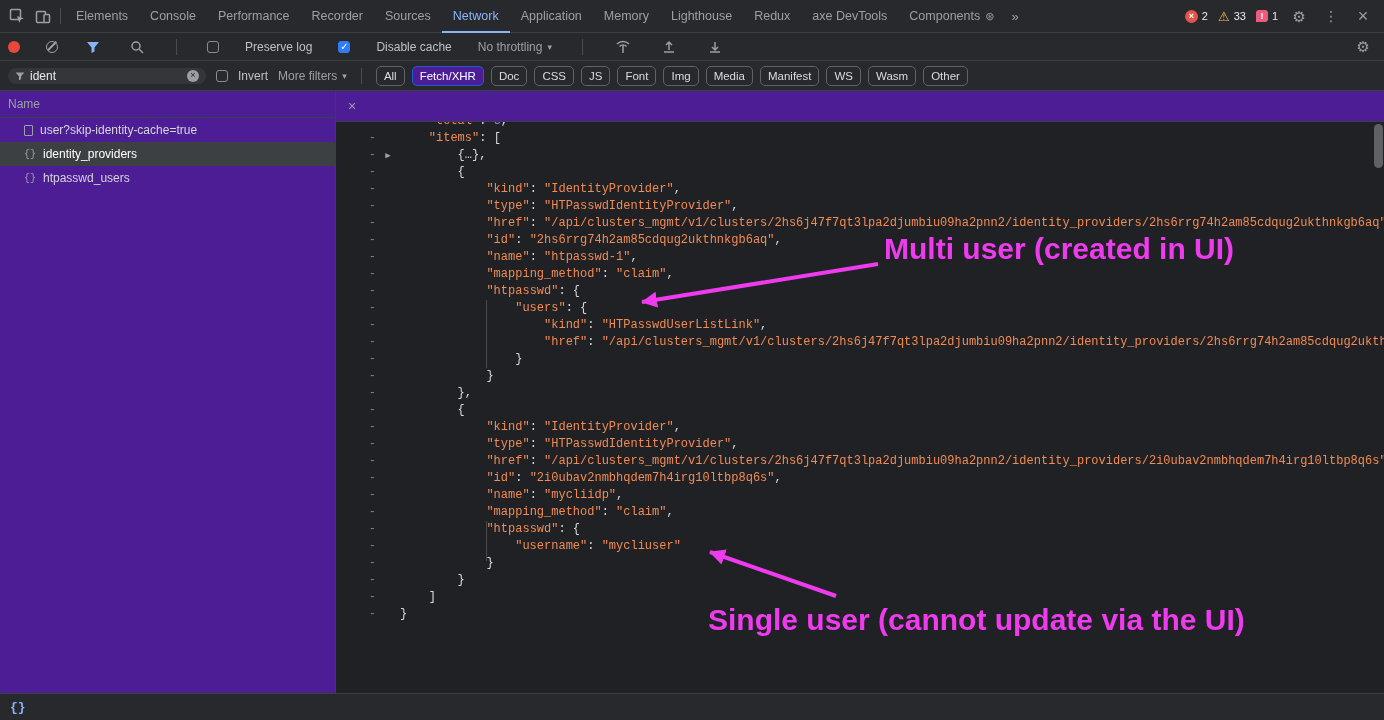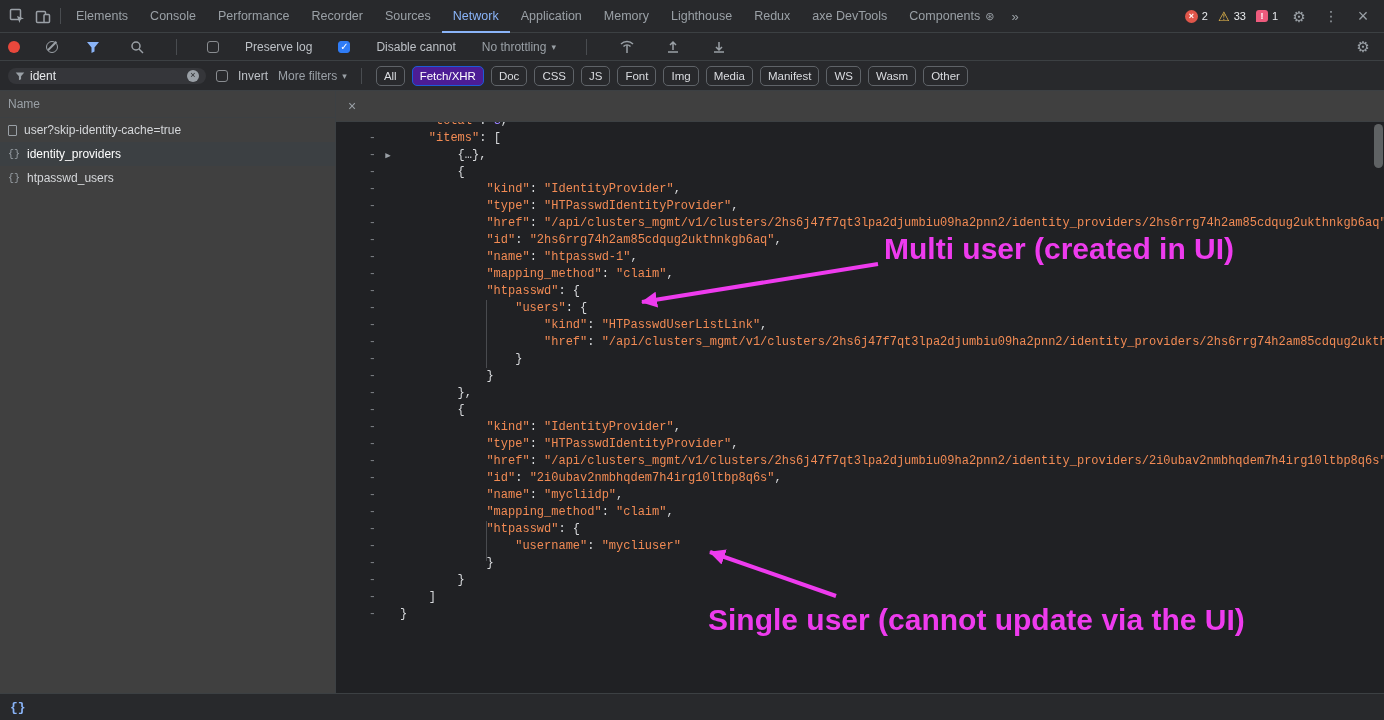--- a/index.html
+++ b/index.html
@@ -40,24 +40,24 @@
   
   .filterbar{height:30px;flex:0 0 30px;display:flex;align-items:center;border-bottom:1px solid #3c4043;background:#28292c;padding:0 8px;gap:10px}
   .fbox{width:198px;height:16px;background:#35363a;border-radius:11px;display:flex;align-items:center;padding:0 7px;gap:5px;flex:0 0 198px}
   .fbox input{flex:1;min-width:0;background:transparent;border:none;outline:none;color:#e8eaed;font:12px "Liberation Sans",sans-serif}
   .clear-btn{width:12px;height:12px;border-radius:50%;background:#9aa0a6;color:#28292c;font-size:9px;display:flex;align-items:center;justify-content:center;line-height:1;flex:0 0 12px}
   .chips{display:flex;gap:7px;align-items:center}
   .chip{height:20px;padding:0 7px;border:1px solid #5f6368;border-radius:5px;display:flex;align-items:center;color:#dadce0;font-size:11.5px;white-space:nowrap}
   .chip.active{background:#4c1d95;border-color:#1d5bd6;color:#fff}
 
   
-  .main{flex:1;display:flex;min-height:0;position:relative;background:#404040}
+  .main{flex:1;display:flex;min-height:0;position:relative;background:#4c1d95}
   .left{width:336px;flex:0 0 336px;border-right:1px solid #3c4043;display:flex;flex-direction:column}
   .lp-head{height:27px;flex:0 0 27px;line-height:26px;padding-left:8px;border-bottom:1px solid #3c4043;color:#9aa0a6}
-  .req{height:24px;display:flex;align-items:center;gap:7px;padding-left:8px;color:#d5d7da;white-space:nowrap;overflow:hidden}
+  .req{height:24px;display:flex;align-items:center;gap:7px;padding-left:24px;color:#d5d7da;white-space:nowrap;overflow:hidden}
   .req.sel{background:#3c4043;color:#fff}
   .doc-ic{width:9px;height:11px;border:1px solid #9aa0a6;border-radius:1px;flex:0 0 9px}
   .brace-ic{font-family:"Liberation Mono",monospace;font-size:10px;color:#9aa0a6;flex:0 0 auto}
 
   .right{flex:1;min-width:0;display:flex;flex-direction:column;position:relative}
   .dtabs{height:31px;flex:0 0 31px;display:flex;align-items:center;border-bottom:1px solid #3c4043}
   .dclose{padding:0 12px;color:#9aa0a6;font-size:14px}
   .dtab{padding:0 11px;height:31px;display:flex;align-items:center;color:#9aa0a6;font-size:12.5px}
   .dtab.active{color:#d6e2fb;box-shadow:inset 0 -2px 0 #7cacf8}
 
@@ -150,21 +150,21 @@
     <span class="icon-btn" style="width:18px">
       <svg width="14" height="14" viewBox="0 0 14 14">
           <circle cx="6" cy="6" r="4" fill="none" stroke="#9aa0a6" stroke-width="1.5"></circle>
           <line x1="9" y1="9" x2="13" y2="13" stroke="#9aa0a6" stroke-width="1.5"></line>
         </svg>
     </span>
     <span class="vsep"></span>
     <span class="chk"></span>
     <span class="tool-label">Preserve log</span>
     <span class="chk on">✓</span>
-    <span class="tool-label">Disable cannot</span>
+    <span class="tool-label">Disable cache</span>
     <span class="ddl">
       <span>No throttling</span>
       <span class="caret">▾</span>
     </span>
     <span class="vsep"></span>
     <span class="icon-btn" style="width:20px">
       <svg width="16" height="14" viewBox="0 0 16 14">
           <path d="M8 13 V5" stroke="#9aa0a6" stroke-width="1.5" fill="none"></path>
           <path d="M4.5 6.5 a5 5 0 0 1 7 0" fill="none" stroke="#9aa0a6" stroke-width="1.5"></path>
           <path d="M2 4 a8.5 8.5 0 0 1 12 0" fill="none" stroke="#9aa0a6" stroke-width="1.5"></path>

